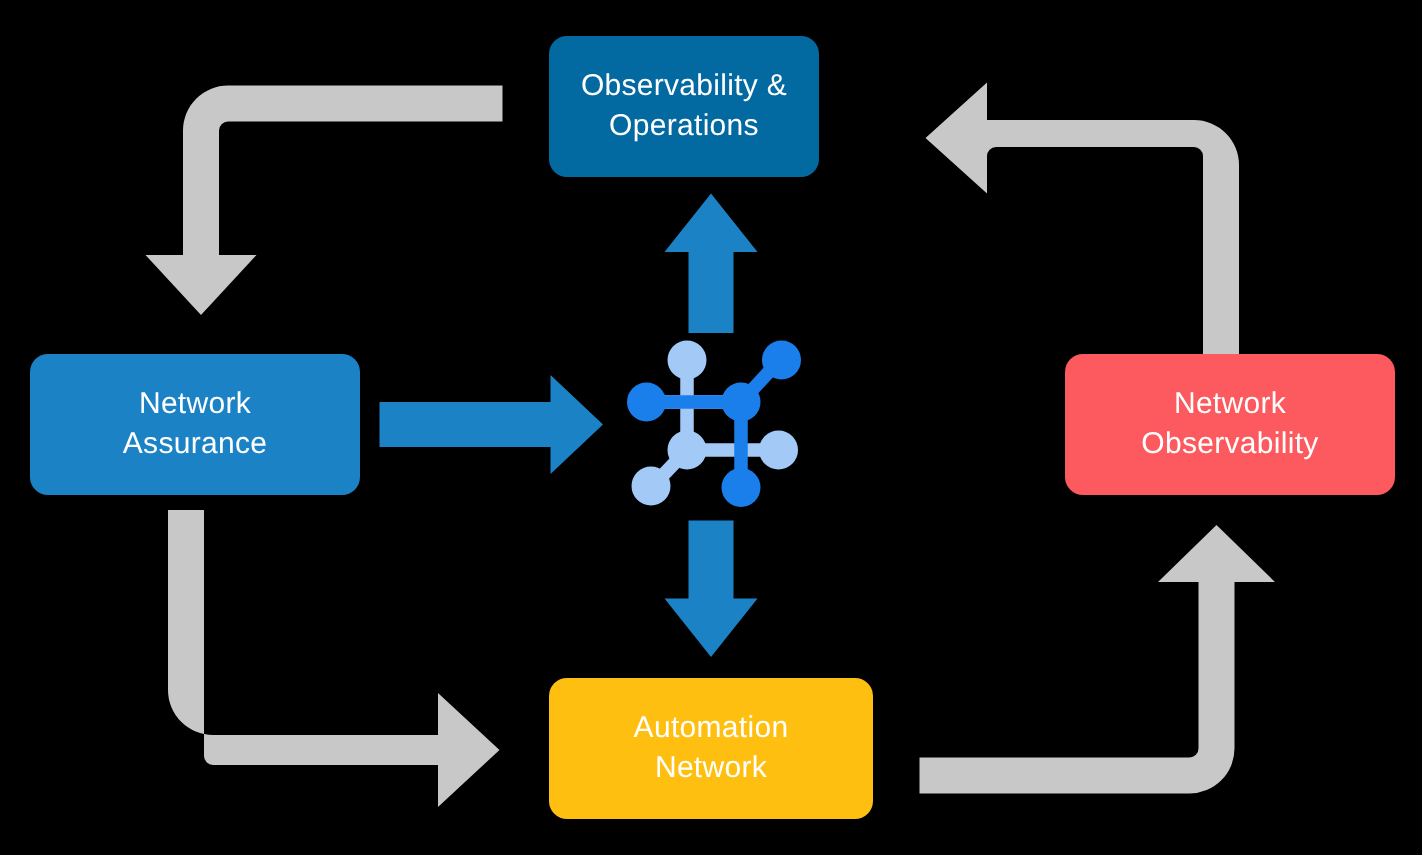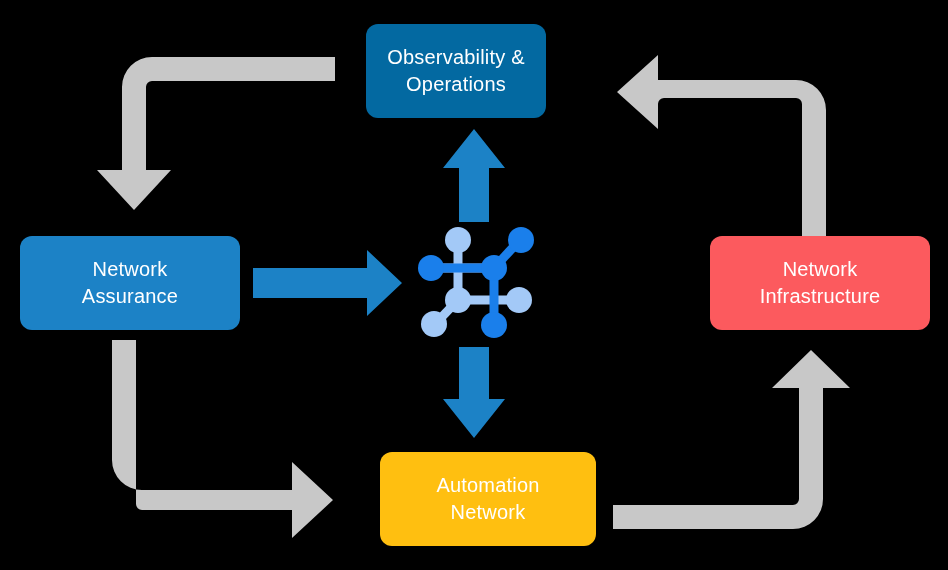--- a/index.html
+++ b/index.html
@@ -41,21 +41,21 @@
   }
   #box-network-operations {
     left: 20px; top: 236px; width: 220px; height: 94px;
     background: #1C82C6;
   }
   #box-network-infrastructure {
     left: 710px; top: 236px; width: 220px; height: 94px;
     background: #FC5A5E;
   }
   #box-automation-tooling {
-    left: 380px; top: 452px; width: 216px; height: 94px;
+    left: 366px; top: 452px; width: 216px; height: 94px;
     background: #FFBF10;
   }
 
   .svg-layer {
     position: absolute;
     left: 0; top: 0;
     width: 948px;
     height: 570px;
     pointer-events: none;
   }
@@ -181,21 +181,21 @@
   <div class="node-box" id="box-network-operations">
     <div>
       <span>Network</span>
       <span>Assurance</span>
     </div>
   </div>
 
   <div class="node-box" id="box-network-infrastructure">
     <div>
       <span>Network</span>
-      <span>Infrastructure</span>
+      <span>Observability</span>
     </div>
   </div>
 
   <div class="node-box" id="box-automation-tooling">
     <div>
       <span>Automation</span>
       <span>Network</span>
     </div>
   </div>
 

